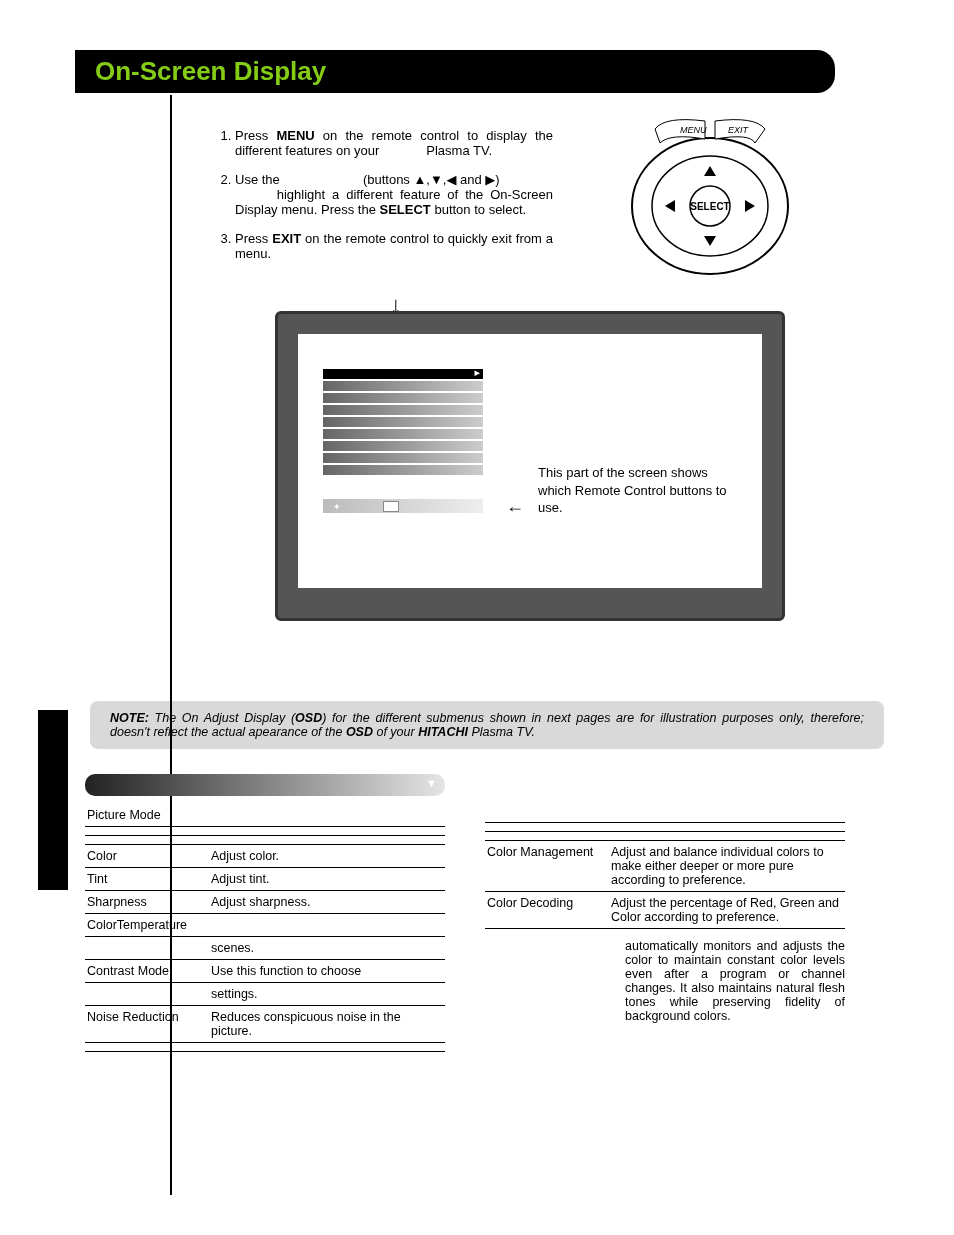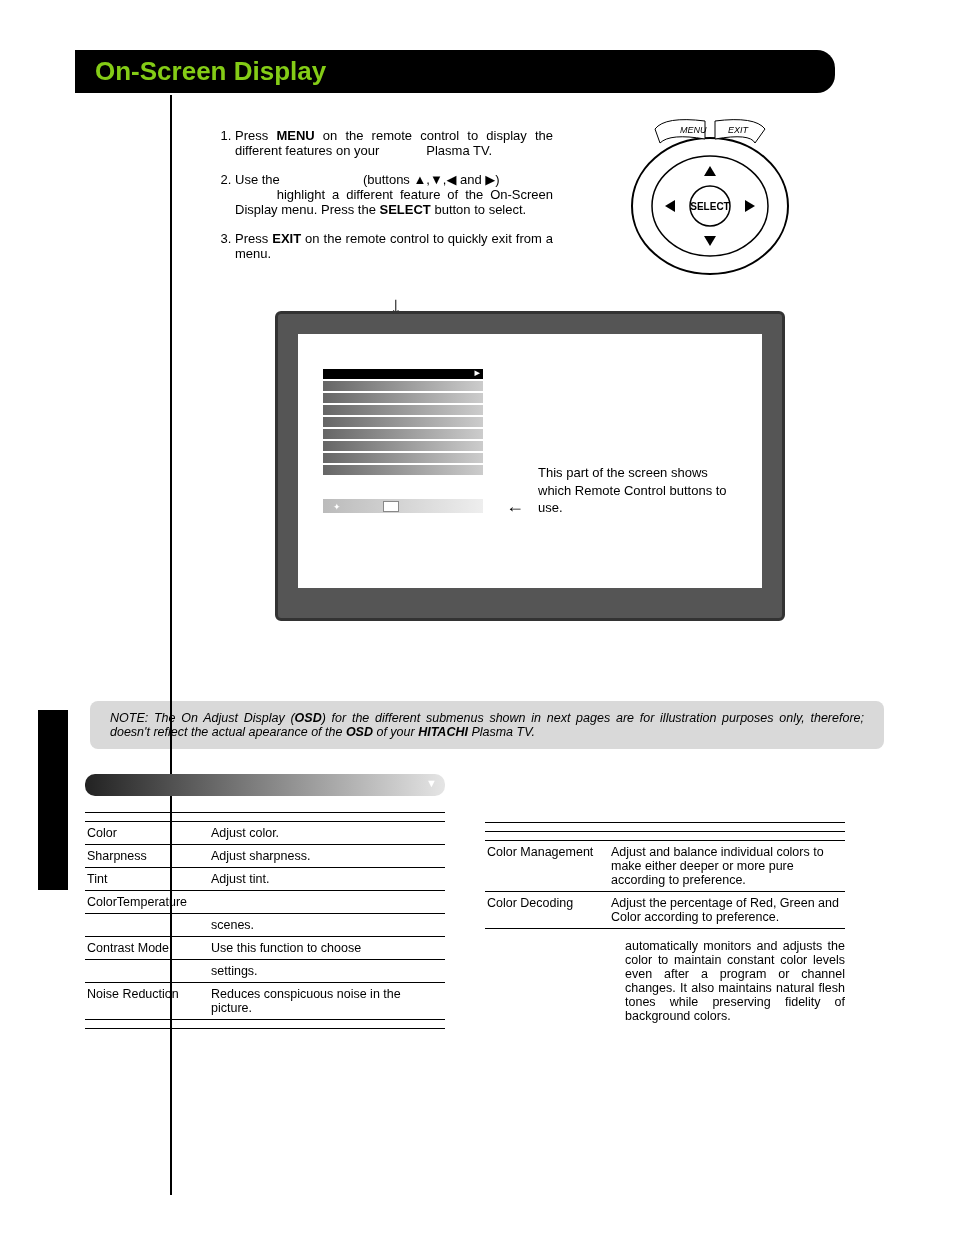--- a/index.html
+++ b/index.html
@@ -73,21 +73,21 @@
   .note-box {
     background: #d9d9d9;
     border-radius: 8px;
     padding: 10px 20px;
     margin: 0 0 25px 10px;
     font-size: 12.5px;
     text-align: justify;
     font-style: italic;
   }
   .note-box .lead {
-    font-weight: normal;
+    font-weight: bold;
     font-style: italic;
   }
   .columns {
     display: flex;
     gap: 40px;
     margin-left: 5px;
   }
   .col {
     width: 360px;
   }
@@ -245,38 +245,42 @@
     <span class="lead">NOTE:</span>
     <span>The On Adjust Display (</span><b>OSD</b><span>) for the different submenus shown in next pages are for illustration purposes only, therefore; doesn't reflect the actual apearance of the </span><b>OSD</b><span> of your </span><b>HITACHI</b><span> Plasma TV.</span>
   </div>
 
   <div class="columns">
     <div class="col">
       <div class="pill"></div>
       <table class="settings">
         <tbody id="left-body">
             <tr>
+              <td class="label">Picture Mode</td>
+              <td></td>
+            </tr>
+            <tr>
               <td class="label"></td>
               <td></td>
             </tr>
             <tr>
               <td class="label"></td>
               <td></td>
             </tr>
             <tr>
               <td class="label">Color</td>
               <td>Adjust color.</td>
             </tr>
             <tr>
+              <td class="label">Tint</td>
+              <td>Adjust tint.</td>
+            </tr>
+            <tr>
               <td class="label">Sharpness</td>
               <td>Adjust sharpness.</td>
-            </tr>
-            <tr>
-              <td class="label">Tint</td>
-              <td>Adjust tint.</td>
             </tr>
             <tr>
               <td class="label">ColorTemperature</td>
               <td></td>
             </tr>
             <tr>
               <td class="label"></td>
               <td>scenes.</td>
             </tr>
             <tr>

